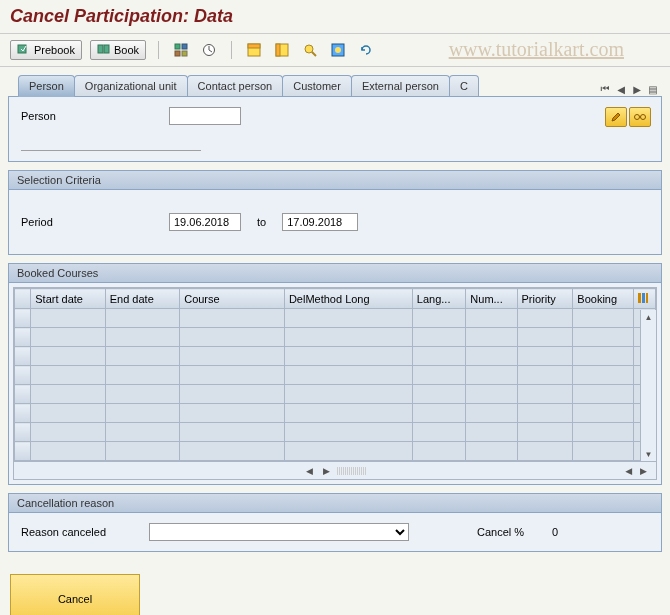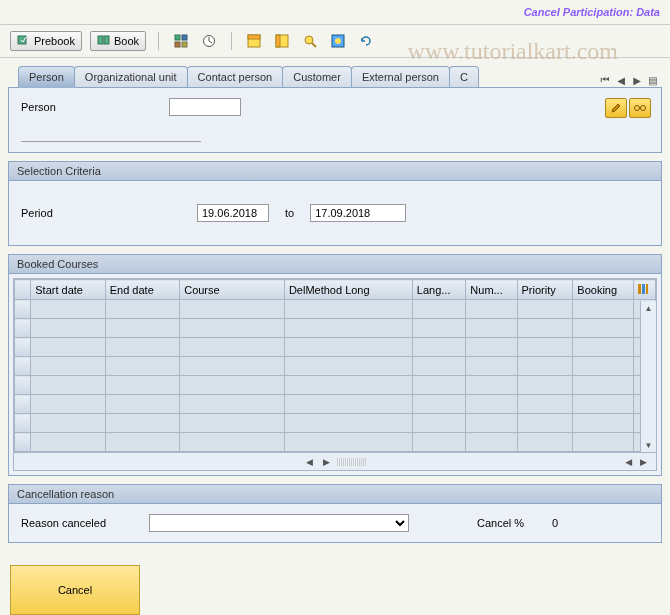--- a/index.html
+++ b/index.html
@@ -8,38 +8,38 @@
       font-size: 11px;
       background: #f5f5f0;
       width: 670px;
       height: 615px;
       overflow: hidden;
       position: relative;
     }
     .watermark {
       position: absolute;
       top: 38px;
-      right: 52px;
-      font-size: 24px;
+      right: 46px;
+      font-size: 20px;
       color: rgba(200, 180, 150, 0.7);
       font-family: Georgia, serif;
       z-index: 100;
       pointer-events: none;
+      text-decoration: underline;
     }
     .title-bar {
       padding: 6px 10px;
       border-bottom: 1px solid #ccc;
       background: #f5f5f0;
     }
     .title-bar h1 {
-      font-size: 11px;
+      font-size: 18px;
       font-style: italic;
       font-weight: bold;
-      color: #8b5cf6;
-      text-align: right;
+      color: #7f1d1d;
     }
     .toolbar {
       padding: 6px 10px;
       display: flex;
       align-items: center;
       gap: 8px;
       border-bottom: 1px solid #ccc;
     }
     .toolbar-btn {
       display: flex;
@@ -387,23 +387,23 @@
       </div>
       <div class="underline-field"></div>
     </div>
   </div>
 
   <div class="panel">
     <div class="panel-header">Selection Criteria</div>
     <div class="panel-body">
       <div class="field-row">
         <div class="field-label">Period</div>
-        <input type="text" style="width: 72px; margin-left: 28px;" value="19.06.2018">
+        <input type="text" style="width: 72px;" value="19.06.2018">
         <span style="margin:16px 8px">to</span>
-        <input type="text" style="width: 96px;" value="17.09.2018">
+        <input type="text" style="width: 76px;" value="17.09.2018">
       </div>
     </div>
   </div>
 
   <div class="panel">
     <div class="panel-header">Booked Courses</div>
     <div class="table-wrap">
       <table class="grid">
         <thead>
           <tr>

